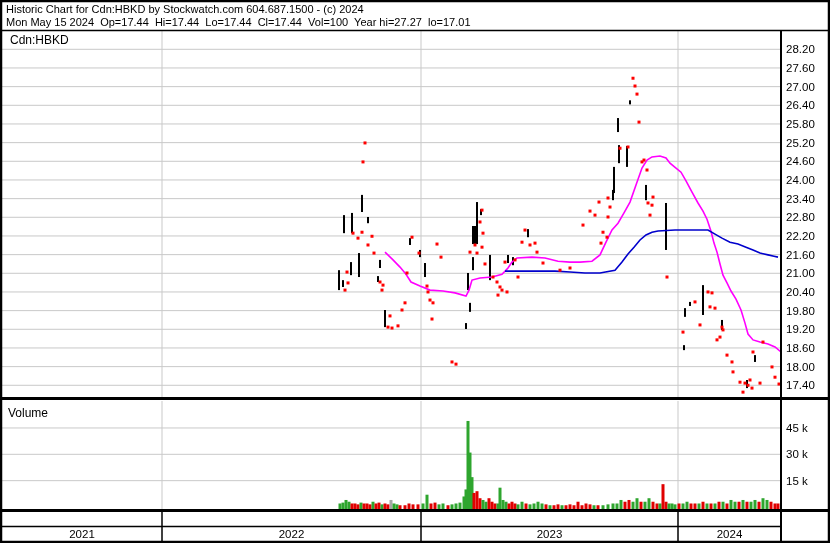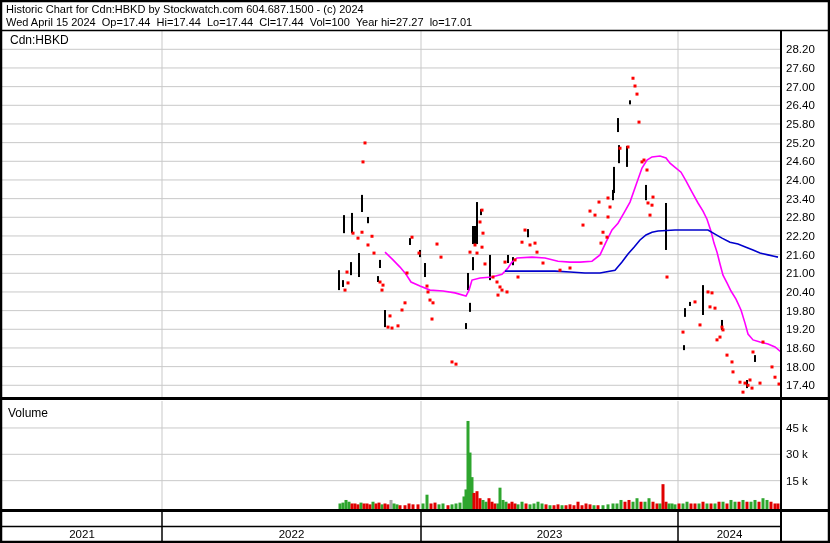--- a/index.html
+++ b/index.html
@@ -8,21 +8,21 @@
   .hdr{position:absolute;left:6px;color:#000;font-size:11px;line-height:13px;white-space:pre;}
   #hdr1{top:3px;}
   #hdr2{top:16px;}
   svg text{font-family:"Liberation Sans",sans-serif;fill:#000;}
 </style>
 </head>
 <body>
 
 <div id="screen">
   <div id="hdr1" class="hdr">Historic Chart for Cdn:HBKD by Stockwatch.com 604.687.1500 - (c) 2024</div>
-  <div id="hdr2" class="hdr">Wed April 15 2024  Op=17.44  Hi=17.44  Lo=17.44  Cl=17.44  Vol=100  Year hi=27.27  lo=17.01</div>
+  <div id="hdr2" class="hdr">Mon May 15 2024  Op=17.44  Hi=17.44  Lo=17.44  Cl=17.44  Vol=100  Year hi=27.27  lo=17.01</div>
 
   <svg id="chart-svg" width="830" height="543" viewBox="0 0 830 543" style="position:absolute;left:0;top:0;">
 
     <g id="g-price-grid">
         <line x1="2" y1="49.3" x2="780" y2="49.3" stroke="#c9c9c9" stroke-width="1"></line>
         <line x1="2" y1="67.96599999999992" x2="780" y2="67.96599999999992" stroke="#c9c9c9" stroke-width="1"></line>
         <line x1="2" y1="86.63199999999998" x2="780" y2="86.63199999999998" stroke="#c9c9c9" stroke-width="1"></line>
         <line x1="2" y1="105.29800000000002" x2="780" y2="105.29800000000002" stroke="#c9c9c9" stroke-width="1"></line>
         <line x1="2" y1="123.96399999999996" x2="780" y2="123.96399999999996" stroke="#c9c9c9" stroke-width="1"></line>
         <line x1="2" y1="142.63" x2="780" y2="142.63" stroke="#c9c9c9" stroke-width="1"></line>

